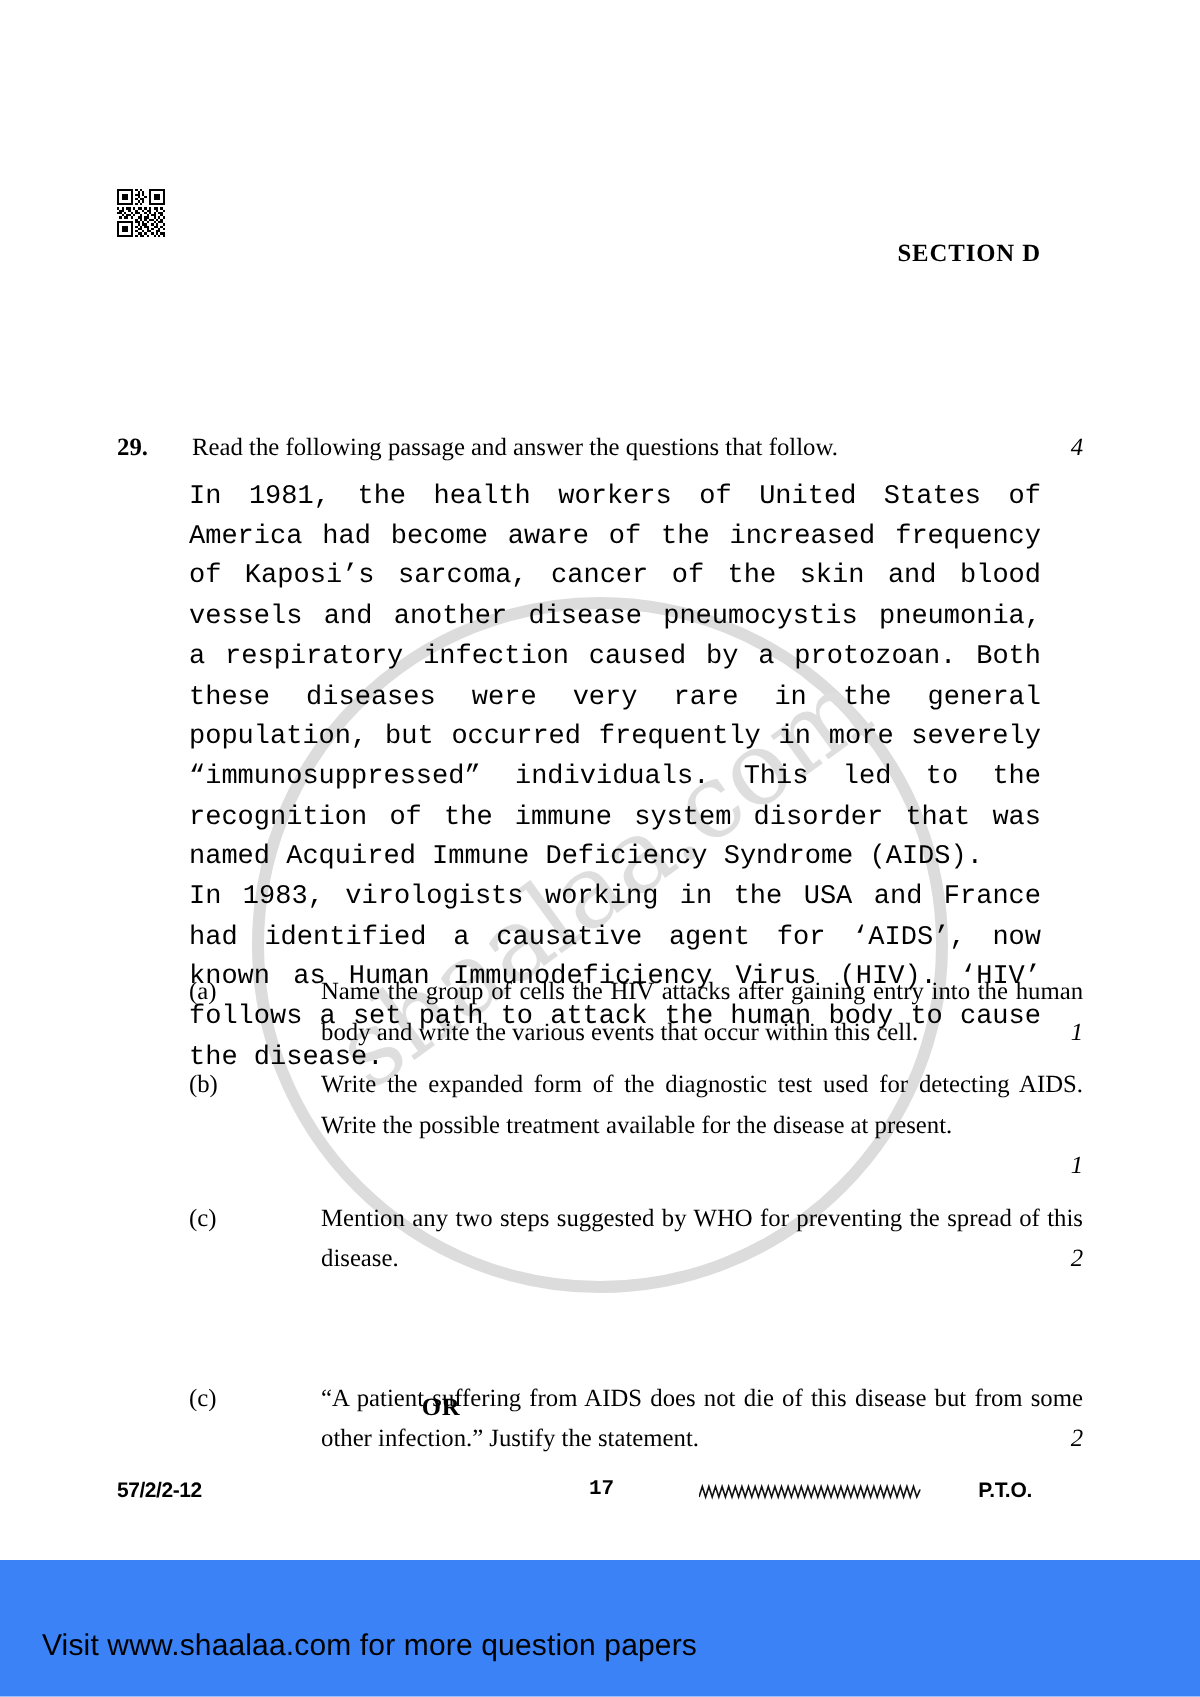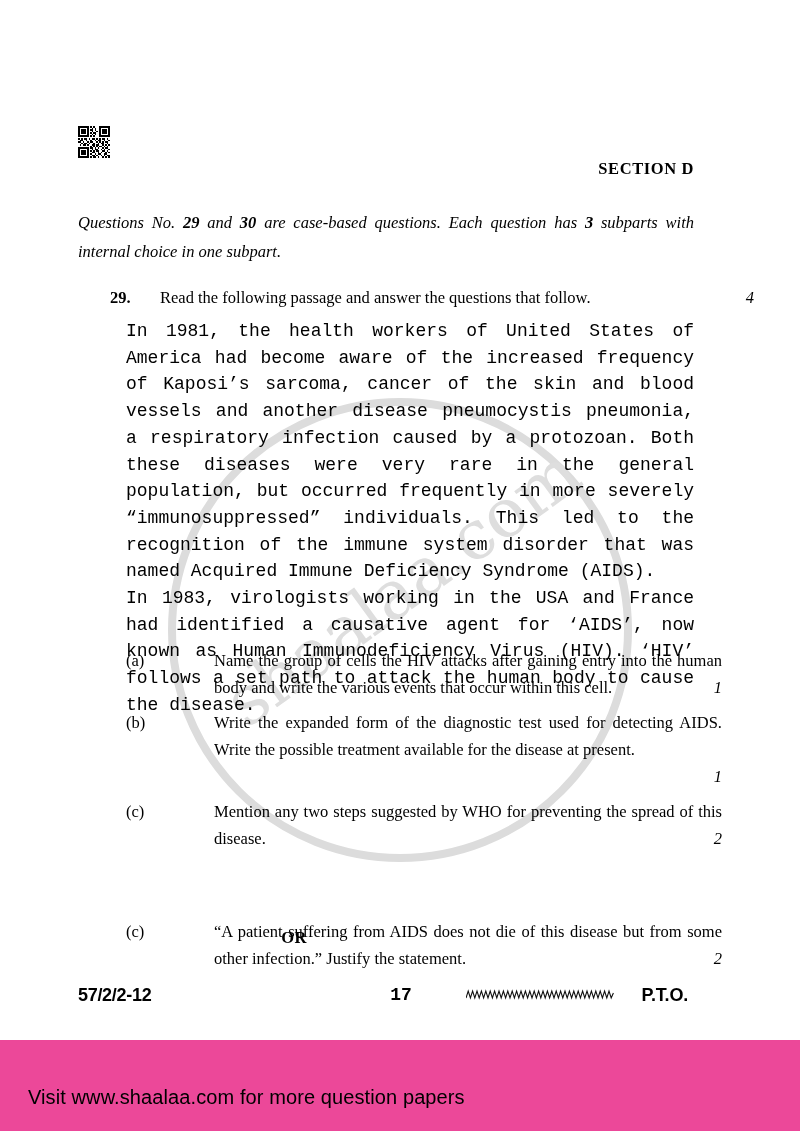--- a/index.html
+++ b/index.html
@@ -104,21 +104,20 @@
     text-align-last: left;
   }
   #instruction b { font-weight: bold; font-style: italic; }
 
   
   #q29 {
     position: absolute;
     left: 78px;
     top: 283px;
     width: 644px;
-    margin-left: 32px;
   }
   .q-head {
     position: relative;
     display: flex;
     align-items: baseline;
     font-size: 16.5px;
     line-height: 29px;
   }
   .q-num {
     width: 50px;
@@ -204,21 +203,21 @@
 
   
   #page-footer {
     position: absolute;
     left: 0;
     top: 985px;
     width: 768px;
     height: 28px;
     font-family: "Liberation Sans", "DejaVu Sans", sans-serif;
     font-weight: bold;
-    font-size: 18px;
+    font-size: 14px;
   }
   #footer-code {
     position: absolute;
     left: 78px;
     top: 0;
     letter-spacing: -0.3px;
   }
   #footer-pageno {
     position: absolute;
     left: 386px;
@@ -242,21 +241,21 @@
     letter-spacing: -0.2px;
   }
 
   
   #bottom-banner {
     position: absolute;
     left: 0;
     top: 1040px;
     width: 800px;
     height: 91px;
-    background: #ec4899;
+    background: #3b82f6;
   }
   #banner-text {
     position: absolute;
     left: 28px;
     top: 46px;
     font-family: "Liberation Sans", "DejaVu Sans", sans-serif;
     font-size: 20px;
     color: #000000;
     letter-spacing: 0.1px;
   }
@@ -385,21 +384,20 @@
           <rect x="13" y="20" width="1" height="1"></rect>
             <rect x="16" y="20" width="1" height="1"></rect>
           <rect x="18" y="20" width="1" height="1"></rect>
             <rect x="20" y="20" width="1" height="1"></rect>
         </g>
       </svg>
     </div>
 
     <div id="section-heading">SECTION D</div>
 
-    <div id="instruction"><span>Questions  No.  </span><b>29</b><span>  and  </span><b>30</b><span>  are  case-based  questions.  Each  question  has  </span><b>3</b><span> subparts with internal choice in one subpart.</span></div>
 
     <div id="q29">
       <div class="q-head">
         <span class="q-num">29.</span>
         <span class="q-head-text">Read the following passage and answer the questions that follow.</span>
         <span class="marks">4</span>
       </div>
     </div>
 
     <div id="passage">

